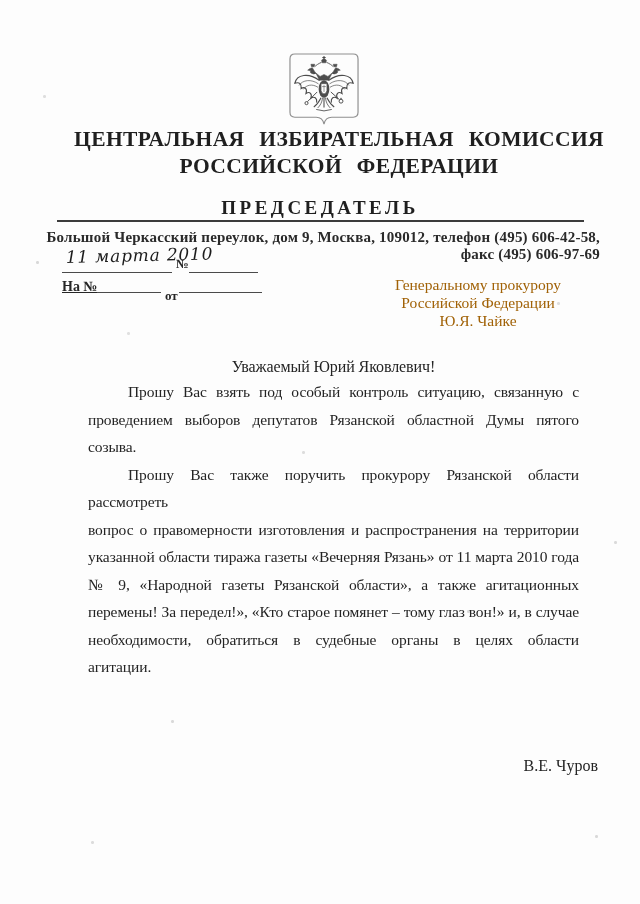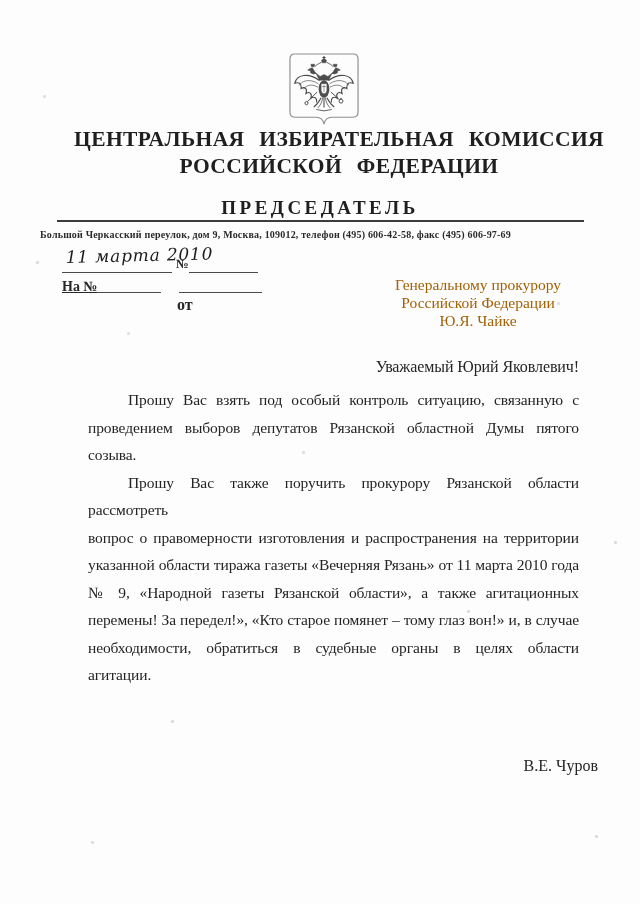--- a/index.html
+++ b/index.html
@@ -22,46 +22,46 @@
     position:absolute; left:0; right:0; top:126px; text-align:center;
     font-weight:bold; font-size:21.5px; line-height:27px;
     letter-spacing:0.4px; word-spacing:9px; color:#1f1f1f;padding-left:38px;
   }
   .position-title {
     position:absolute; left:0; right:0; top:197px; text-align:center;
     font-weight:bold; font-size:19px; letter-spacing:3.5px; color:#1f1f1f;
   }
   .rule { position:absolute; left:57px; width:527px; top:220px; border-top:2px solid #3c3c3c; }
   .address {
-    position:absolute; left:40px; right:40px; top:229px; text-align:left;
-    font-weight:bold; font-size:10px; letter-spacing:0.2px; color:#2a2a2a;
+    position:absolute; left:40px; right:40px; top:229px; text-align:right;
+    font-weight:bold; font-size:15px; letter-spacing:0.2px; color:#2a2a2a;
   }
   .hw-date {
     position:absolute; left:66px; top:247px;
     font-family:"DejaVu Serif", serif; font-style:italic; font-size:17px;
     letter-spacing:0.8px; color:#1c1c1c; transform:rotate(-1.4deg);
     transform-origin:left bottom;
   }
   .uline { position:absolute; border-top:1.4px solid #4a4a4a; }
   .u1 { left:62px;  top:272px; width:110px; }
   .u2 { left:189px; top:272px; width:69px; }
   .u3 { left:97px;  top:292px; width:64px; }
   .u4 { left:179px; top:292px; width:83px; }
   .no-label { position:absolute; left:176px; top:257px; font-size:12.5px; font-weight:bold; }
   .na-no    { position:absolute; left:62px;  top:279px; font-size:14px; font-weight:bold;text-decoration:underline; }
-  .ot-label { position:absolute; left:165px; top:296px; font-size:16px; font-weight:bold;margin-left:12px; }
+  .ot-label { position:absolute; left:165px; top:288px; font-size:13px; font-weight:bold; }
   .recipient {
     position:absolute; left:378px; top:276px; width:200px;
     text-align:center; font-size:15.5px; line-height:18px; color:#a16207;
   }
   .letter-body {
     position:absolute; left:88px; top:356px; width:491px;
     font-size:15.5px; line-height:27.5px; letter-spacing:-0.1px; color:#242424;
   }
-  .salutation { text-align:right; line-height:22px; margin-bottom:8px; font-size:16px;font-family:Liberation Serif, serif; }
+  .salutation { text-align:center; line-height:22px; font-size:16px;font-family:Liberation Serif, serif; }
   .jline { text-align:justify; text-align-last:justify; }
   .jline.first { text-indent:40px; }
   .jline.last  { text-align-last:left; }
   .signature { position:absolute; top:757px; right:42px; font-size:16px; color:#242424; }
 </style>
 </head>
 <body>
 
 <div class="page">
   <div class="speckles"></div>

